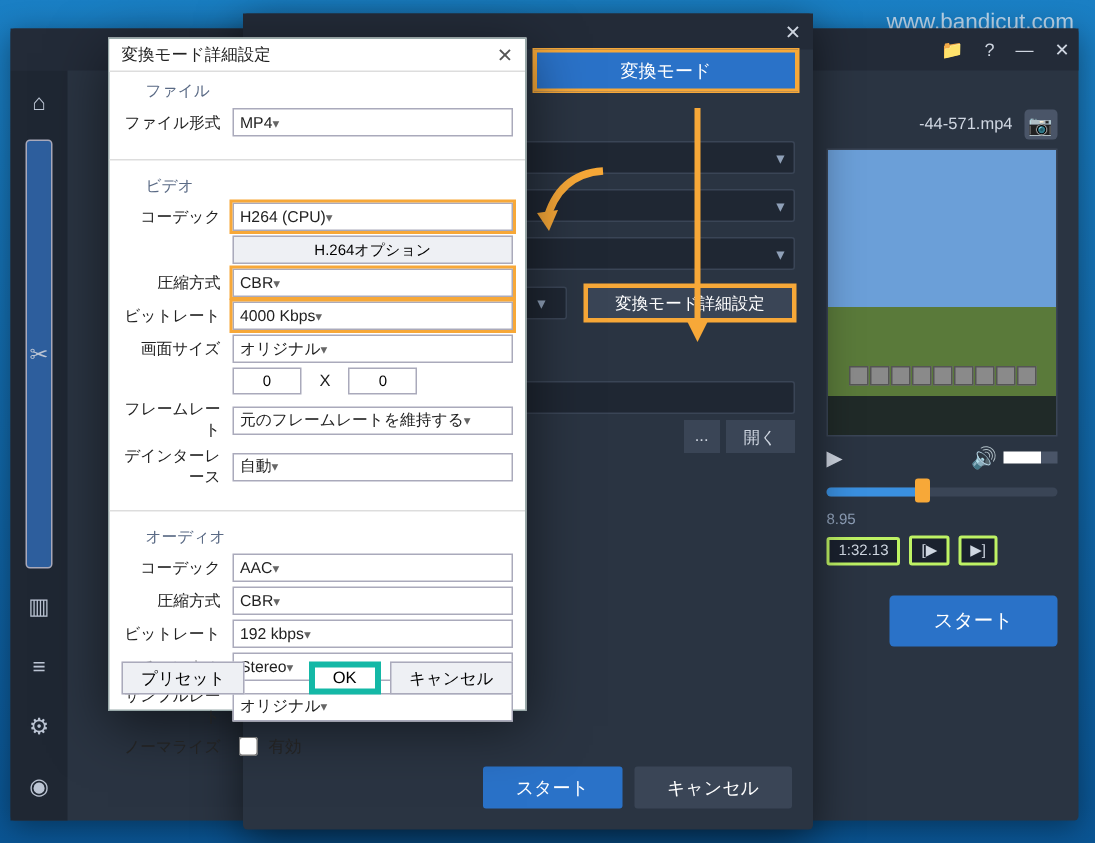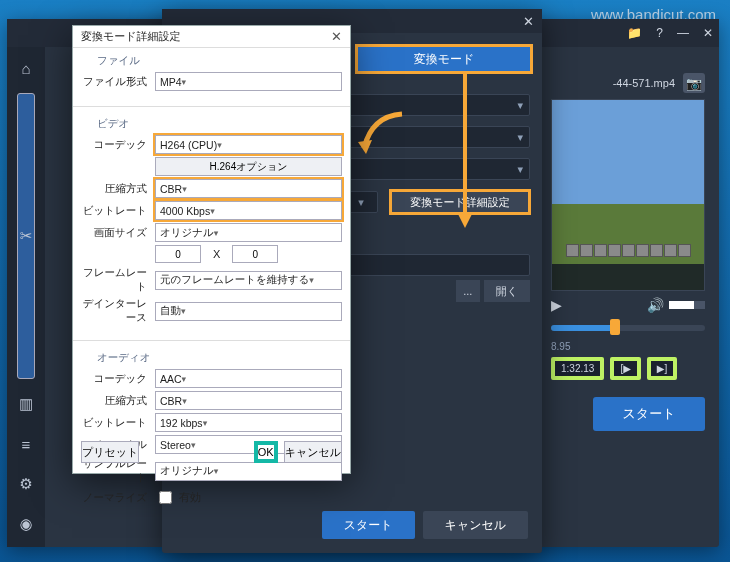--- a/index.html
+++ b/index.html
@@ -23,26 +23,26 @@
 .invRow{position:absolute;bottom:28px;left:0;right:0;height:18px;display:flex;justify-content:center;gap:1px}
 .invRow i{width:13px;height:13px;background:#8a8a8a;border:1px solid #555}
 .ppBar{position:absolute;top:250px;right:14px;width:154px;display:flex;align-items:center;justify-content:space-between;color:#cfd6e1;font-size:14px}
 .volBar{display:flex;align-items:center;gap:4px}
 .volBar .vb{width:36px;height:8px;background:linear-gradient(90deg,#fff 70%,#4a5568 70%)}
 .slider{position:absolute;top:278px;right:14px;width:154px;height:6px;background:#3a4556;border-radius:3px}
 .slider .fill{height:100%;width:40%;background:#3a90e0;border-radius:3px}
 .slider .thumb{position:absolute;top:-6px;left:38%;width:10px;height:16px;background:#f7a838;border-radius:2px}
 .stats{position:absolute;top:294px;right:14px;width:154px;color:#8fa0b8;font-size:10px}
 .tc{position:absolute;top:310px;right:14px;width:154px;display:flex;align-items:center;gap:6px;color:#cfd6e1;font-size:10px}
-.tc .box{background:#1a212e;padding:2px 6px;border:4px solid #bef264;border-radius:2px}
+.tc .box{background:#1a212e;padding:2px 6px;border:2px solid #bef264;border-radius:2px}
 .startBtn{position:absolute;top:350px;right:14px;width:112px;height:34px;background:#2a72c8;color:#fff;border:none;border-radius:3px;font-size:13px;cursor:pointer}
 
 .winB{position:absolute;left:162px;top:9px;width:380px;height:544px;background:#2a3442;border-radius:3px;box-shadow:0 8px 30px rgba(0,0,0,.55)}
 .winB .tb{height:24px;background:#232b38;display:flex;align-items:center;justify-content:flex-end;padding-right:8px;color:#cfd6e1;gap:14px;font-size:13px}
-.winB .tabs{height:40px;display:flex;align-items:flex-end;padding:0 10px;gap:12px}
+.winB .tabs{height:40px;display:flex;align-items:flex-start;padding:0 10px;gap:12px}
 .tabBtn{flex:1;height:28px;background:#1f2733;color:#cfd6e1;border:none;font-size:12px;cursor:pointer}
 .tabBtn.hl{background:#2a72c8;color:#fff;border:2px solid #f7a838;outline:1px solid #f7a838}
 .winB .inner{padding:4px 12px;color:#cfd6e1;font-size:11px}
 .sect{margin-bottom:10px}
 .lbl{color:#8fa0b8;font-size:10.5px;margin-bottom:3px}
 .fld{width:100%;height:22px;background:#1f2733;border:1px solid #3a4556;border-radius:2px;padding:0 6px;color:#cfd6e1;font-size:11px;display:flex;align-items:center;justify-content:space-between}
 .fld .ar{color:#8fa0b8}
 .advBtn{height:24px;background:#3a4556;border:2px solid #f7a838;outline:1px solid #f7a838;color:#fff;font-size:11px;display:flex;align-items:center;justify-content:center;cursor:pointer;width:140px;margin-left:8px}
 .row{display:flex;gap:4px;align-items:center}
 .blueSel{background:#2a72c8;color:#fff;padding:1px 6px;font-size:11px}
@@ -64,21 +64,21 @@
 .dlg .secT{color:#5a6a85;font-size:10.5px;margin:2px 16px 4px}
 .dRow{display:flex;align-items:center;margin-bottom:3px;gap:4px}
 .dRow label{width:70px;text-align:right;font-size:10.5px;padding-right:4px}
 .sel{flex:1;height:19px;border:1px solid #aab;background:#fff;display:flex;align-items:center;justify-content:flex-start;padding:0 4px;font-size:10.5px;cursor:pointer}
 .sel .dd{color:#666;font-size:9px}
 .hlO{outline:2px solid #f7a838}
 .miniBtn{height:19px;border:1px solid #aab;background:#eef0f4;font-size:10px;cursor:pointer}
 .tinyIn{width:46px;height:18px;border:1px solid #aab;text-align:center;font-size:10px}
 .dlg hr{border:none;border-top:1px solid #ddd;margin:4px 0}
 .dlgBot{position:absolute;bottom:10px;left:0;right:0;display:flex;justify-content:space-between;padding:0 8px;align-items:center}
-.dBtn{height:22px;padding:0 0;border:1px solid #aab;background:#eef0f4;font-size:11px;cursor:pointer}
+.dBtn{height:22px;padding:0 12px;border:1px solid #aab;background:#eef0f4;font-size:11px;cursor:pointer}
 .dBtn.ok{border:4px solid #14b8a6;background:#fff}
 </style>
 </head>
 <body>
 
 <div class="watermark">www.bandicut.com</div>
 
 <div class="winA">
   <div class="tb">
     <span>📁</span>

